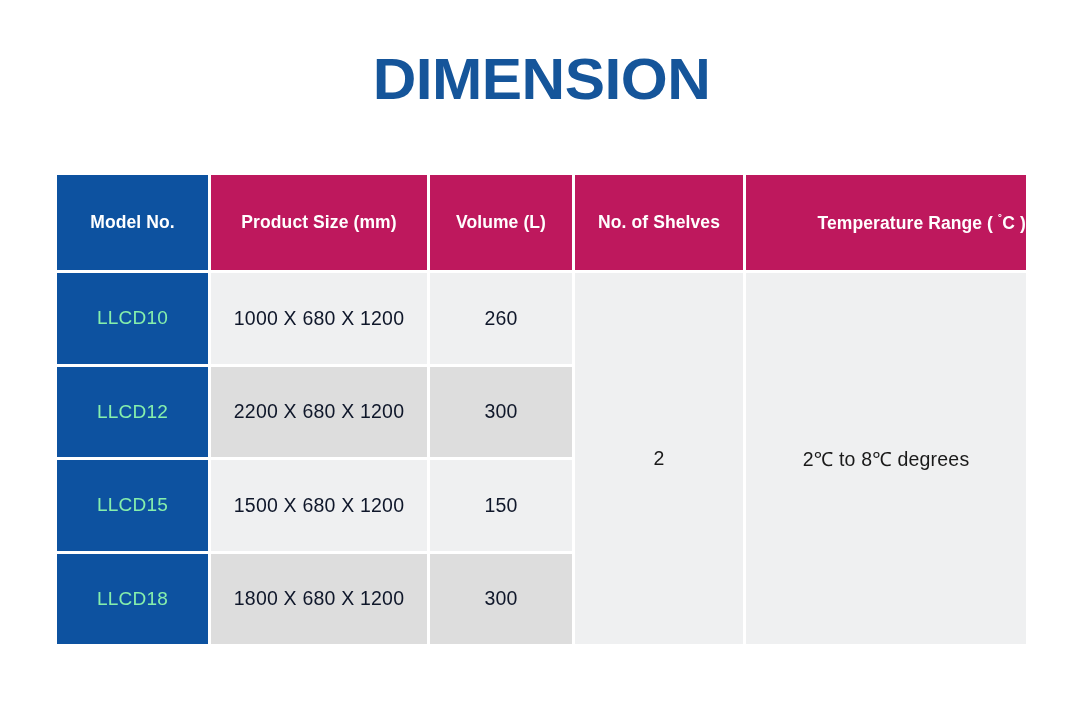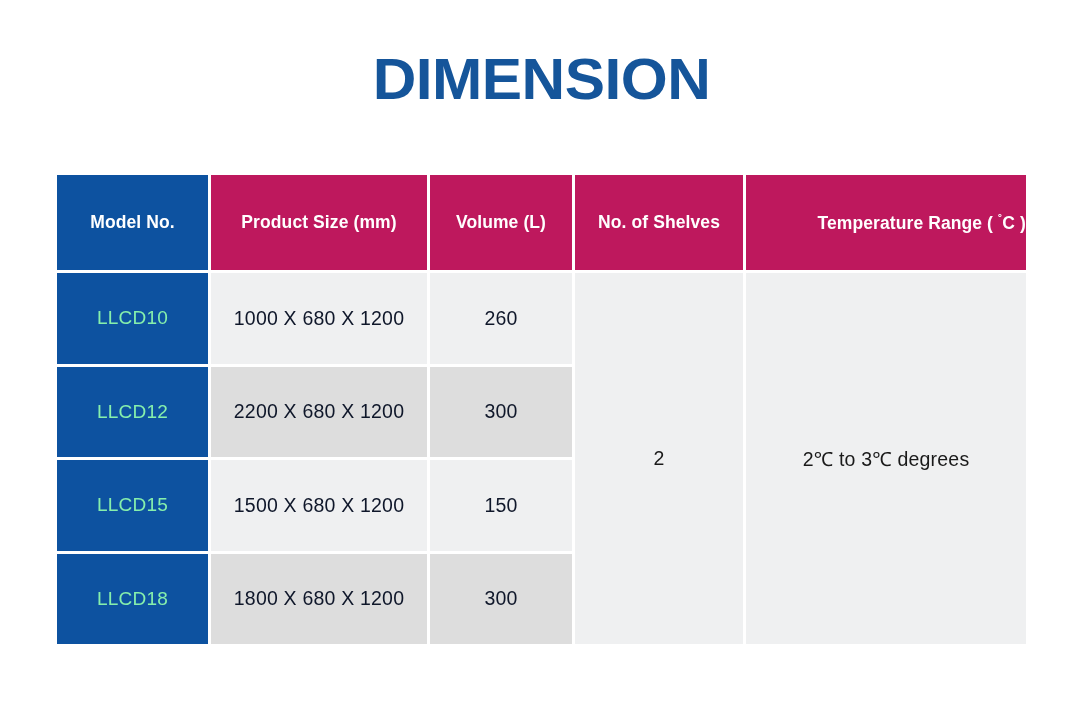--- a/index.html
+++ b/index.html
@@ -152,21 +152,21 @@
         <th class="h-light">No. of Shelves</th>
         <th class="h-light last-col"><span>Temperature Range ( </span><span class="deg-sup">˚</span><span>C )</span></th>
       </tr>
     </thead>
     <tbody>
       <tr class="data-row">
         <td class="model-cell">LLCD10</td>
         <td class="data-cell shade-light">1000 X 680 X 1200</td>
         <td class="data-cell shade-light">260</td>
         <td class="merged-cell" rowspan="4">2</td>
-        <td class="merged-cell last-col" rowspan="4">2℃ to 3℃ degrees</td>
+        <td class="merged-cell last-col" rowspan="4">2℃ to 8℃ degrees</td>
       </tr>
       <tr class="data-row">
         <td class="model-cell">LLCD12</td>
         <td class="data-cell shade-dark">2200 X 680 X 1200</td>
         <td class="data-cell shade-dark">300</td>
       </tr>
       <tr class="data-row">
         <td class="model-cell">LLCD15</td>
         <td class="data-cell shade-light">1500 X 680 X 1200</td>
         <td class="data-cell shade-light">150</td>

